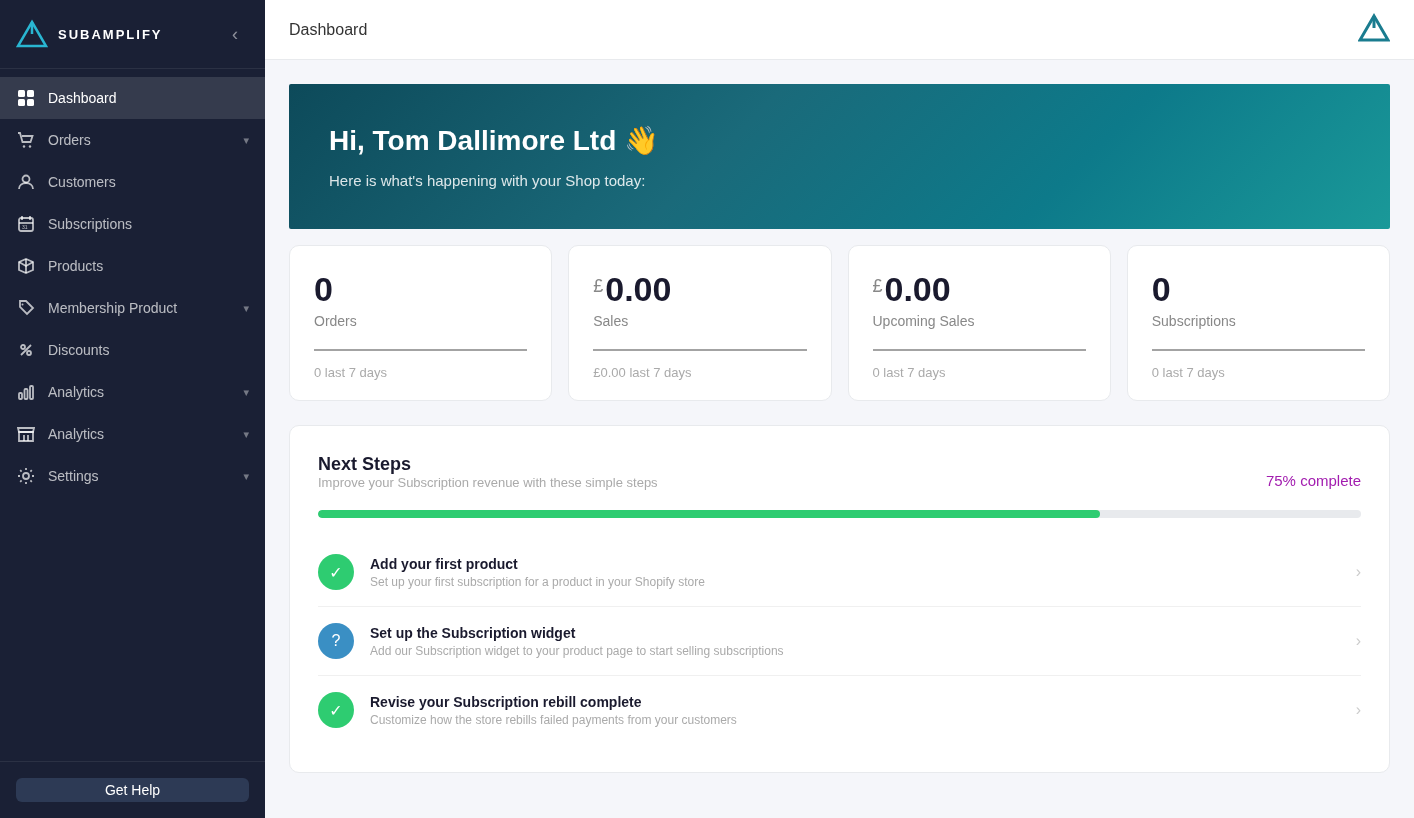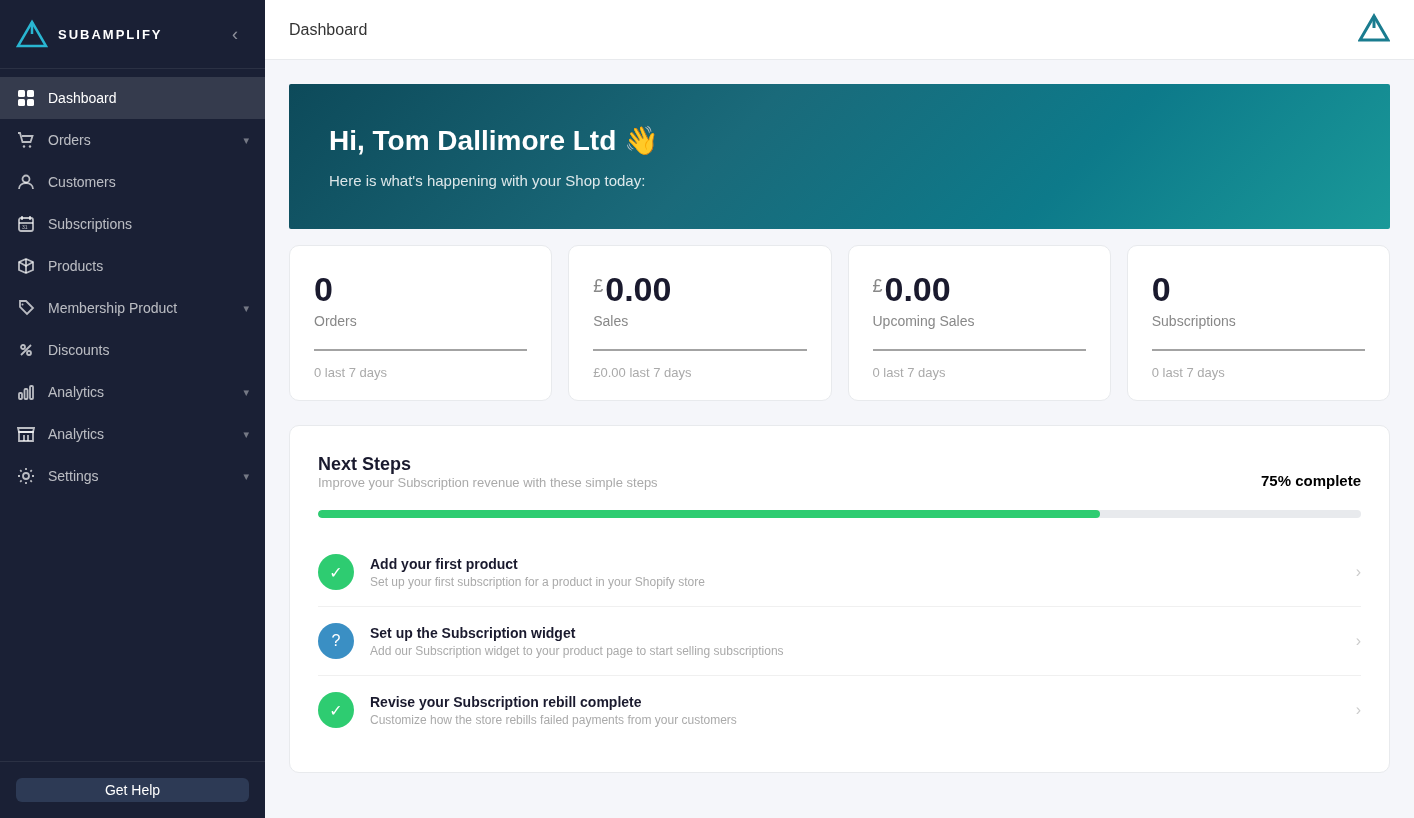--- a/index.html
+++ b/index.html
@@ -196,22 +196,22 @@
       align-items: center;
       margin-bottom: 4px;
     }
     .next-steps-title {
       font-size: 18px;
       font-weight: 700;
       color: #1a1a2e;
     }
     .next-steps-pct {
       font-size: 15px;
-      font-weight: 700;
-      color: #000000;
+      font-weight: 400;
+      color: #a21caf;
     }
     .next-steps-subtitle {
       font-size: 13px;
       color: #aaa;
       margin-bottom: 16px;
     }
     .progress-bar-bg {
       height: 8px;
       background: #e8eaed;
       border-radius: 4px;

